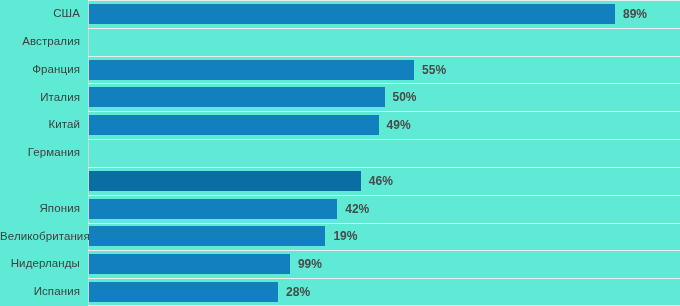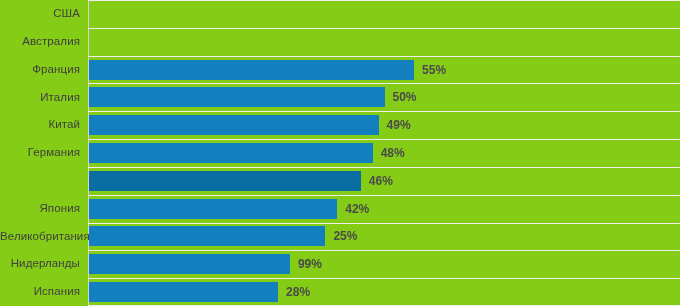--- a/index.html
+++ b/index.html
@@ -11,21 +11,21 @@
     width: 680px;
     height: 306px;
     overflow: hidden;
     font-family: "Liberation Sans", sans-serif;
   }
 
   #chart-root {
     position: relative;
     width: 680px;
     height: 306px;
-    background: #84cc16;
+    background: #5eead4;
     box-sizing: border-box;
   }
 
   
   .axis-line {
     position: absolute;
     left: 88px;
     top: 0;
     width: 1px;
     height: 306px;
@@ -107,20 +107,24 @@
 </style>
 </head>
 <body>
 
 <div id="chart-root">
   <div class="axis-line"></div>
   <div class="rows" id="rows-container">
       <div class="row">
         <div class="gridline"></div>
         <div class="cat-label">США</div>
+        <div class="bar-wrap">
+          <div class="bar" style="width: 525.99px; background: rgb(18, 128, 191);"></div>
+          <div class="value-label">89%</div>
+        </div>
       </div>
       <div class="row">
         <div class="gridline"></div>
         <div class="cat-label">Австралия</div>
       </div>
       <div class="row">
         <div class="gridline"></div>
         <div class="cat-label">Франция</div>
         <div class="bar-wrap">
           <div class="bar" style="width: 325.05px; background: rgb(18, 128, 191);"></div>
@@ -139,24 +143,20 @@
         <div class="gridline"></div>
         <div class="cat-label">Китай</div>
         <div class="bar-wrap">
           <div class="bar" style="width: 289.59px; background: rgb(18, 128, 191);"></div>
           <div class="value-label">49%</div>
         </div>
       </div>
       <div class="row">
         <div class="gridline"></div>
         <div class="cat-label">Германия</div>
-        <div class="bar-wrap">
-          <div class="bar" style="width: 283.68px; background: rgb(18, 128, 191);"></div>
-          <div class="value-label">48%</div>
-        </div>
       </div>
       <div class="row">
         <div class="gridline"></div>
         <div class="bar-wrap">
           <div class="bar highlight" style="width: 271.86px; background: rgb(11, 110, 163);"></div>
           <div class="value-label">46%</div>
         </div>
       </div>
       <div class="row">
         <div class="gridline"></div>
@@ -164,21 +164,21 @@
         <div class="bar-wrap">
           <div class="bar" style="width: 248.22px; background: rgb(18, 128, 191);"></div>
           <div class="value-label">42%</div>
         </div>
       </div>
       <div class="row">
         <div class="gridline"></div>
         <div class="cat-label">Великобритания</div>
         <div class="bar-wrap">
           <div class="bar" style="width: 236.4px; background: rgb(18, 128, 191);"></div>
-          <div class="value-label">25%</div>
+          <div class="value-label">19%</div>
         </div>
       </div>
       <div class="row">
         <div class="gridline"></div>
         <div class="cat-label">Нидерланды</div>
         <div class="bar-wrap">
           <div class="bar" style="width: 200.94px; background: rgb(18, 128, 191);"></div>
           <div class="value-label">99%</div>
         </div>
       </div>

